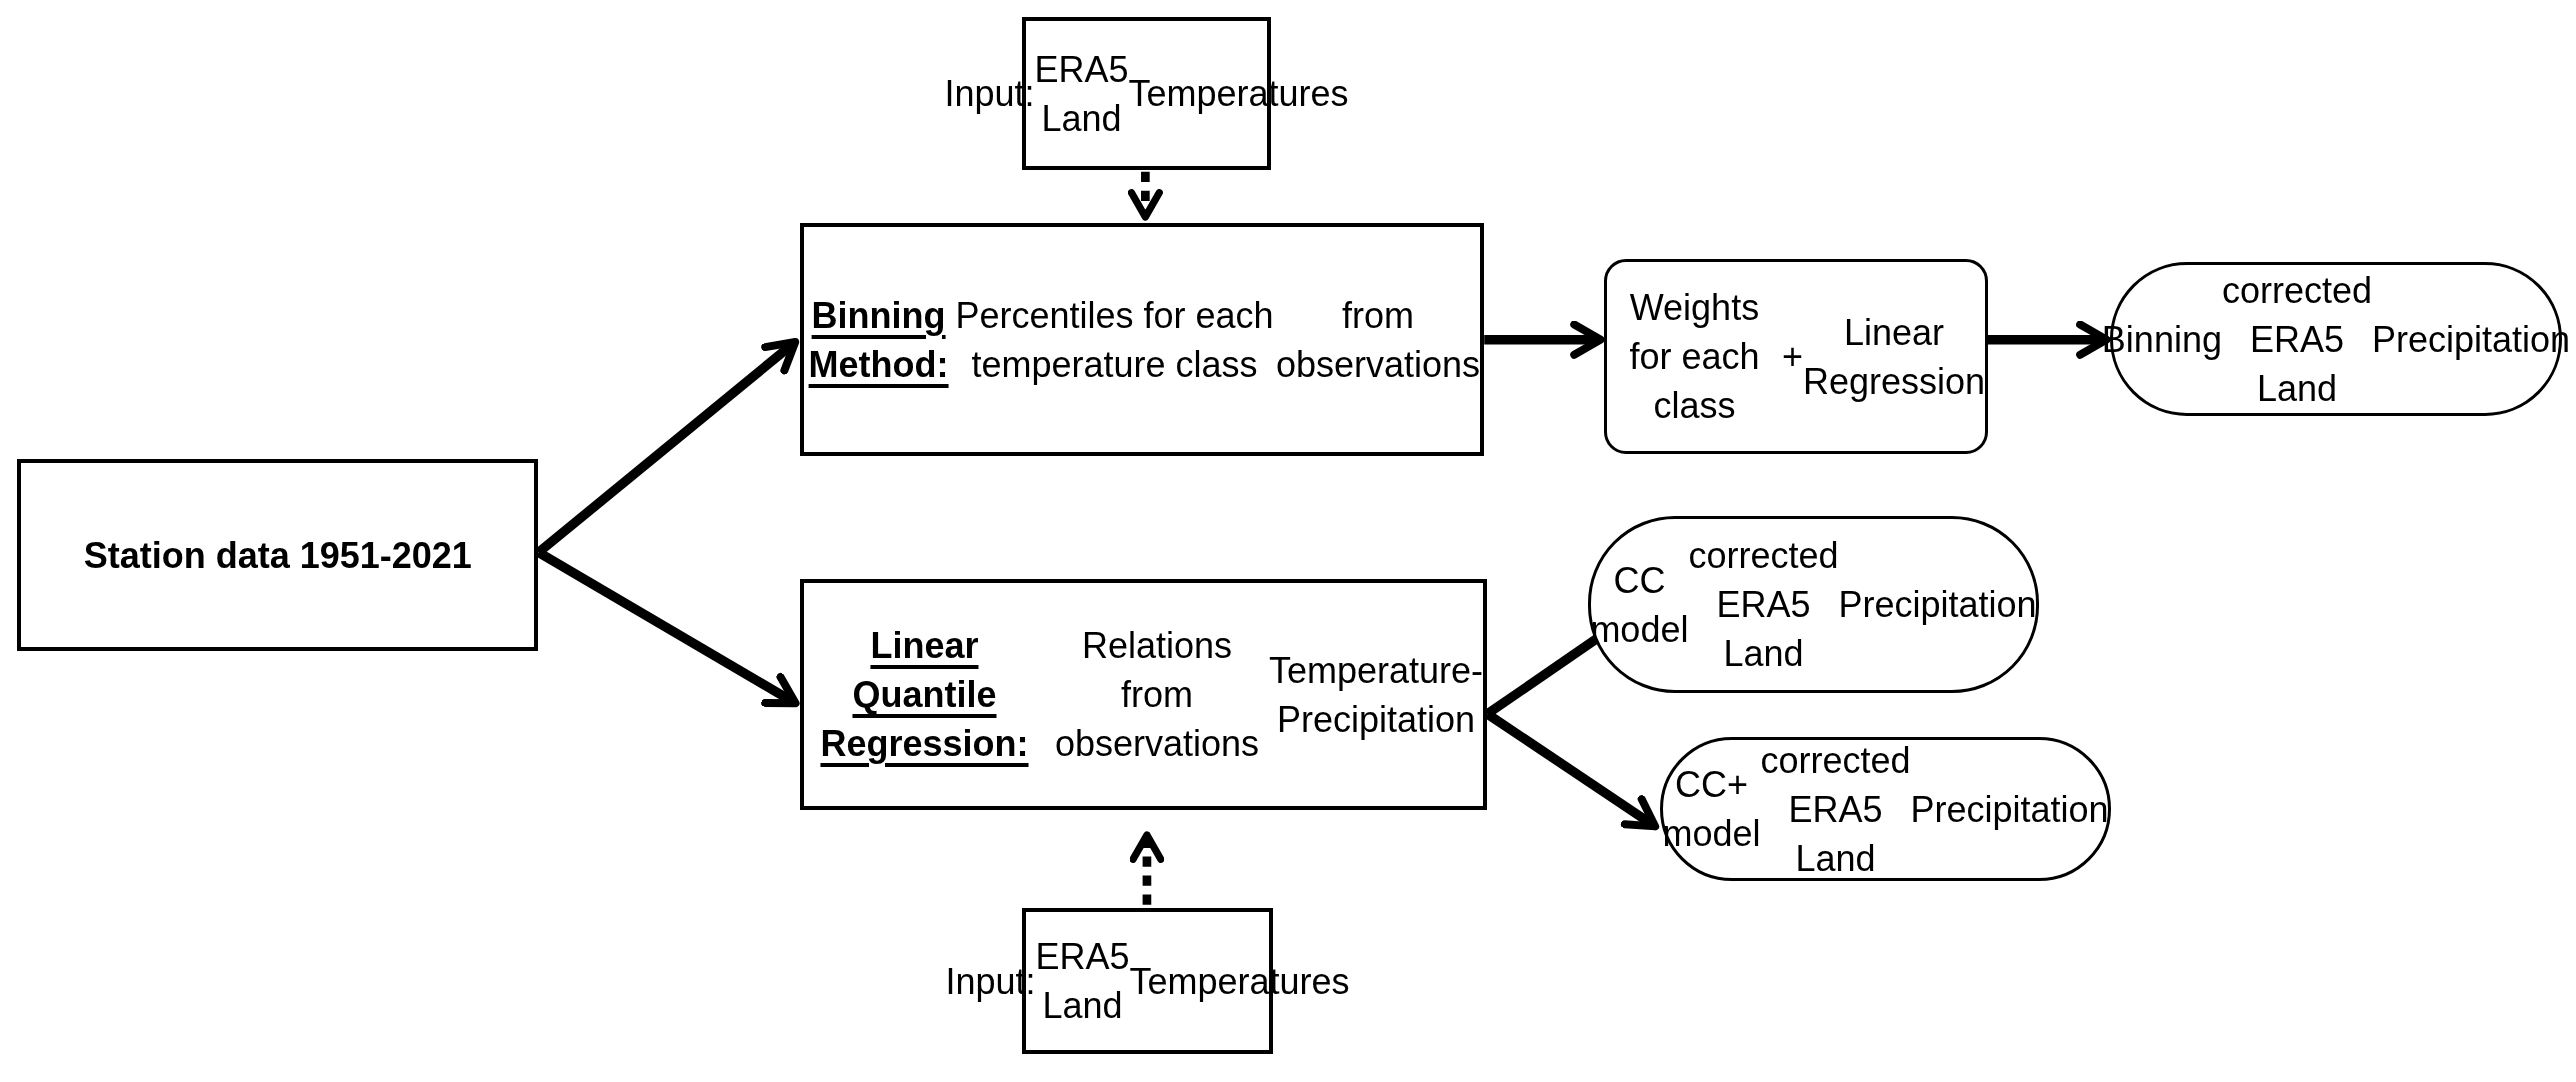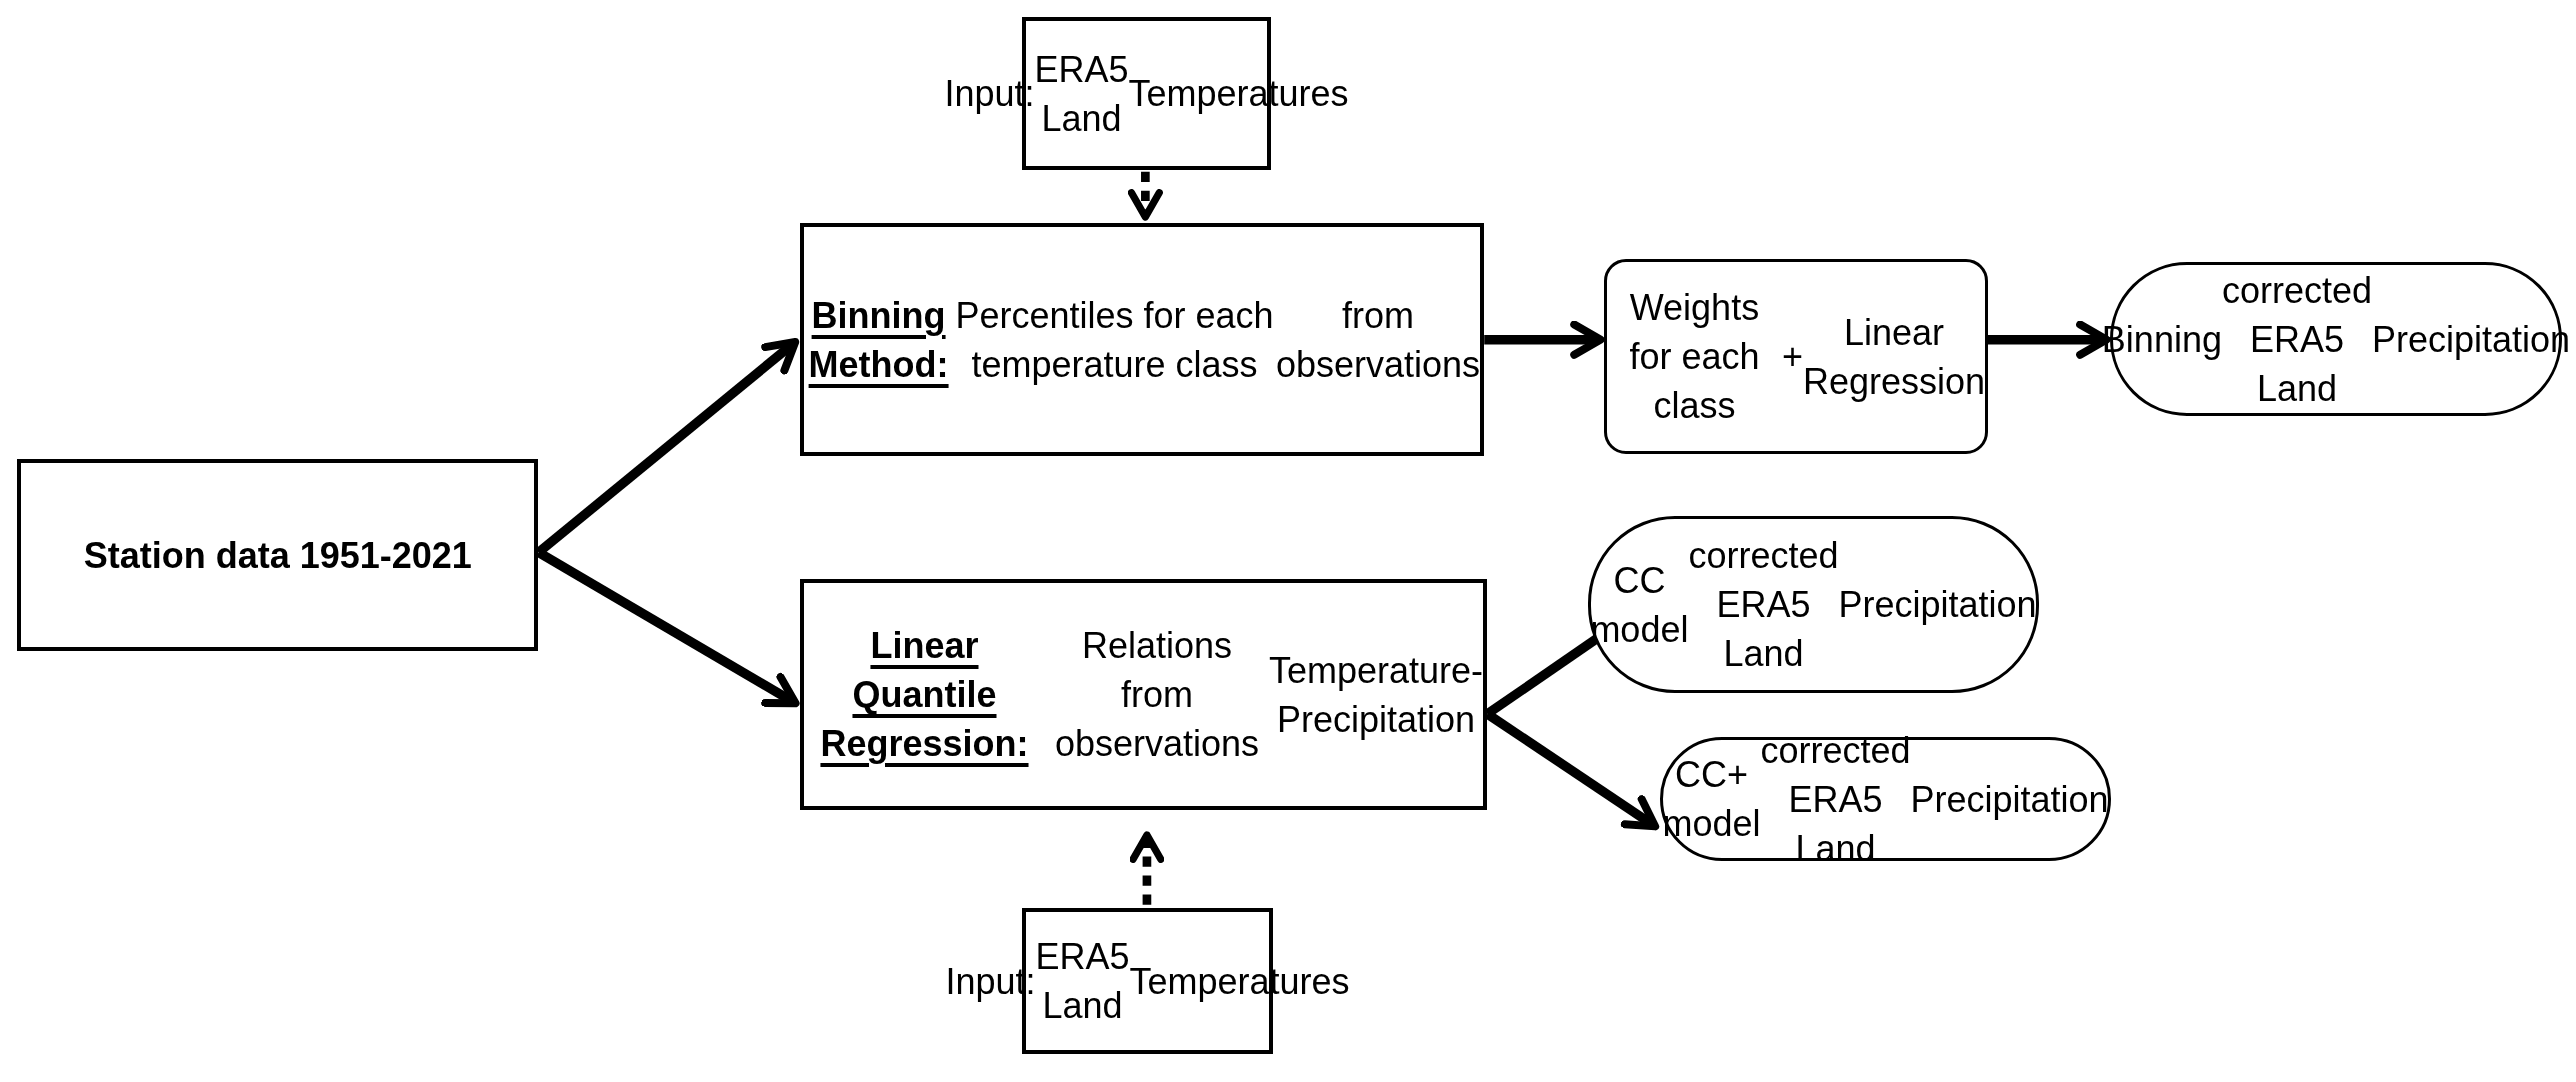--- a/index.html
+++ b/index.html
@@ -110,21 +110,21 @@
     <div>Relations from observations</div>
     <div>Temperature-Precipitation</div>
   </div>
 
   <div class="node pill" style="left:1588px; top:516px; width:451px; height:177px;">
     <div class="bold">CC model</div>
     <div>corrected ERA5 Land</div>
     <div>Precipitation</div>
   </div>
 
-  <div class="node pill" style="left:1660px; top:737px; width:451px; height:124px;">
+  <div class="node pill" style="left:1660px; top:737px; width:451px; height:144px;">
     <div class="bold">CC+ model</div>
     <div>corrected ERA5 Land</div>
     <div>Precipitation</div>
   </div>
 
   <div class="node rect" style="left:1022px; top:908px; width:251px; height:146px;">
     <div>Input:</div>
     <div>ERA5 Land</div>
     <div>Temperatures</div>
   </div>

